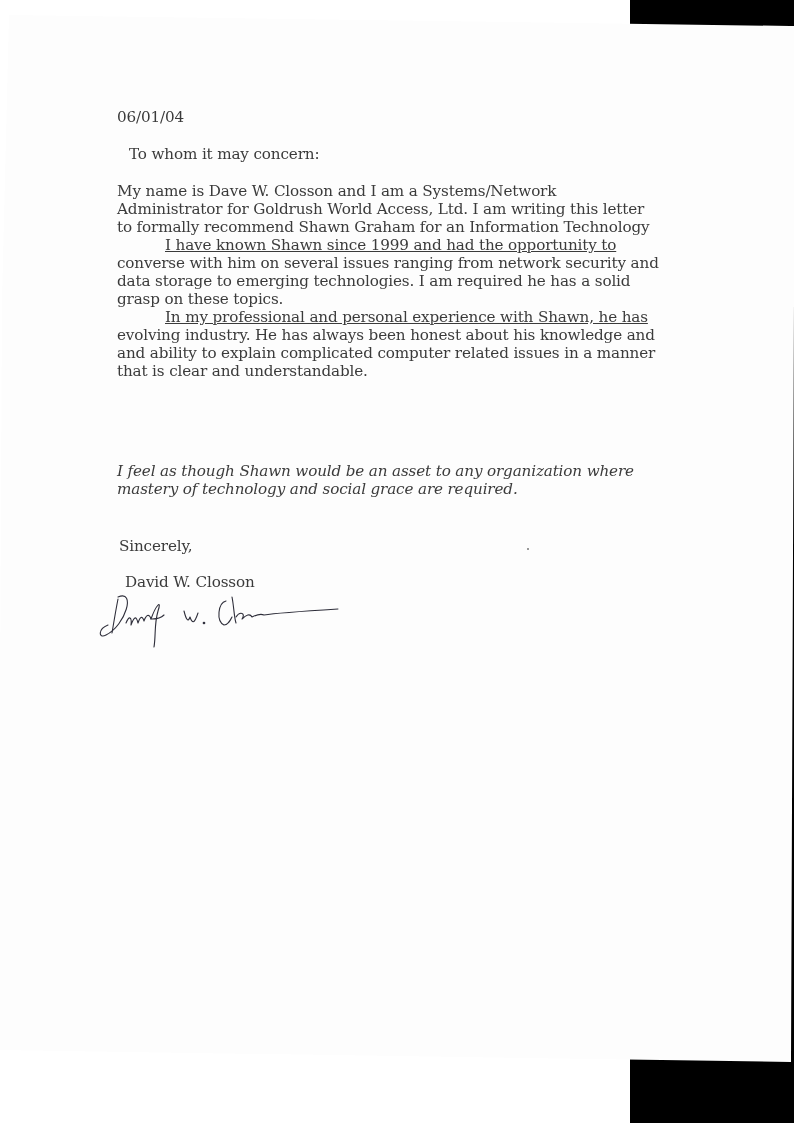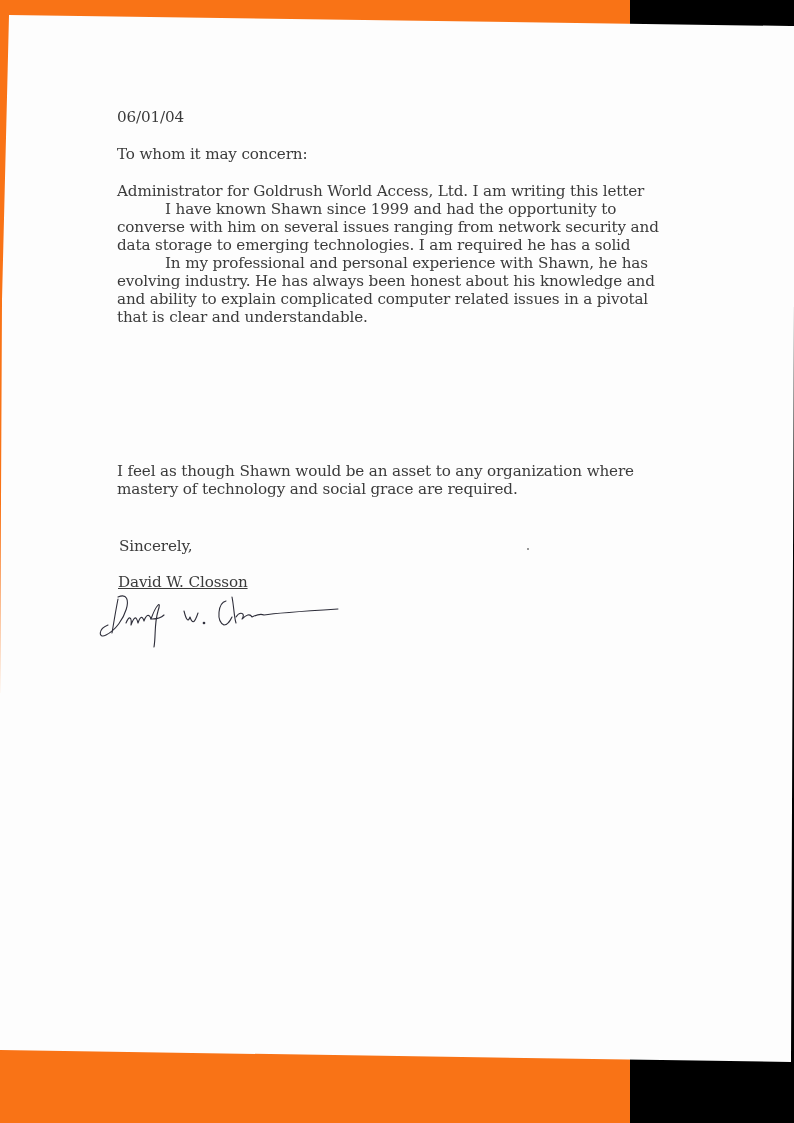--- a/index.html
+++ b/index.html
@@ -12,21 +12,21 @@
       height: 1123px;
       position: relative;
       overflow: hidden;
     }
     .page {
       position: absolute;
       left: 0;
       top: 0;
       width: 630px;
       height: 1123px;
-      background: #f97316;
+      background: #ffffff;
     }
     
     .sheet {
       position: absolute;
       background: #fdfdfd;
       clip-path: polygon(9px 15px, 790px 26px, 794px 26px, 794px 300px, 791px 1062px, 0px 1050px, 0px 700px, 2px 300px);
       left: 0;
       top: 0;
       width: 794px;
       height: 1123px;
@@ -44,55 +44,56 @@
     }
     .date {
       position: absolute;
       top: 108px;
       left: 0;
       white-space: nowrap;
     }
     .salutation {
       position: absolute;
       top: 145px;
-      left: 0;
+      left: 12px;
       white-space: nowrap;
     }
     .body-block {
       position: absolute;
       top: 182px;
       left: 0;
       width: 600px;
     }
     .line {
       display: block;
       white-space: nowrap;
       height: 18px;
     }
     .indent {
       padding-left: 48px;
+      text-decoration: underline;
     }
     .closing-block {
       position: absolute;
       top: 462px;
       left: 0;
       width: 600px;
+      font-style: italic;
     }
     .sincerely {
       position: absolute;
       top: 537px;
       left: 2px;
       white-space: nowrap;
     }
     .signer-name {
       position: absolute;
       top: 573px;
-      left: 1px;
+      left: 8px;
       white-space: nowrap;
-      text-decoration: underline;
     }
     .signature {
       position: absolute;
       left: 96px;
       top: 585px;
       width: 260px;
       height: 70px;
     }
     .speck {
       position: absolute;
@@ -109,31 +110,34 @@
 
 <div class="page">
   <div class="sheet"></div>
 
   <div class="letter">
     <div class="date">06/01/04</div>
     <div class="salutation">To whom it may concern:</div>
 
     <div class="body-block">
       <div>
+        <span class="line">My name is Dave W. Closson and I am a Systems/Network</span>
         <span class="line">Administrator for Goldrush World Access, Ltd.  I am writing this letter</span>
+        <span class="line">to formally recommend Shawn Graham for an Information Technology</span>
       </div>
       <div>
         <span class="line indent">I have known Shawn since 1999 and had the opportunity to</span>
         <span class="line">converse with him on several issues ranging from network security and</span>
         <span class="line">data storage to emerging technologies.  I am required he has a solid</span>
+        <span class="line">grasp on these topics.</span>
       </div>
       <div>
         <span class="line indent">In my professional and personal experience with Shawn, he has</span>
         <span class="line">evolving industry.  He has always been honest about his knowledge and</span>
-        <span class="line">and ability to explain complicated computer related issues in a pivotal</span>
+        <span class="line">and ability to explain complicated computer related issues in a manner</span>
         <span class="line">that is clear and understandable.</span>
       </div>
     </div>
 
     <div class="closing-block">
       <span class="line">I feel as though Shawn would be an asset to any organization where</span>
       <span class="line">mastery of technology and social grace are required.</span>
     </div>
 
     <div class="sincerely">Sincerely,</div>

